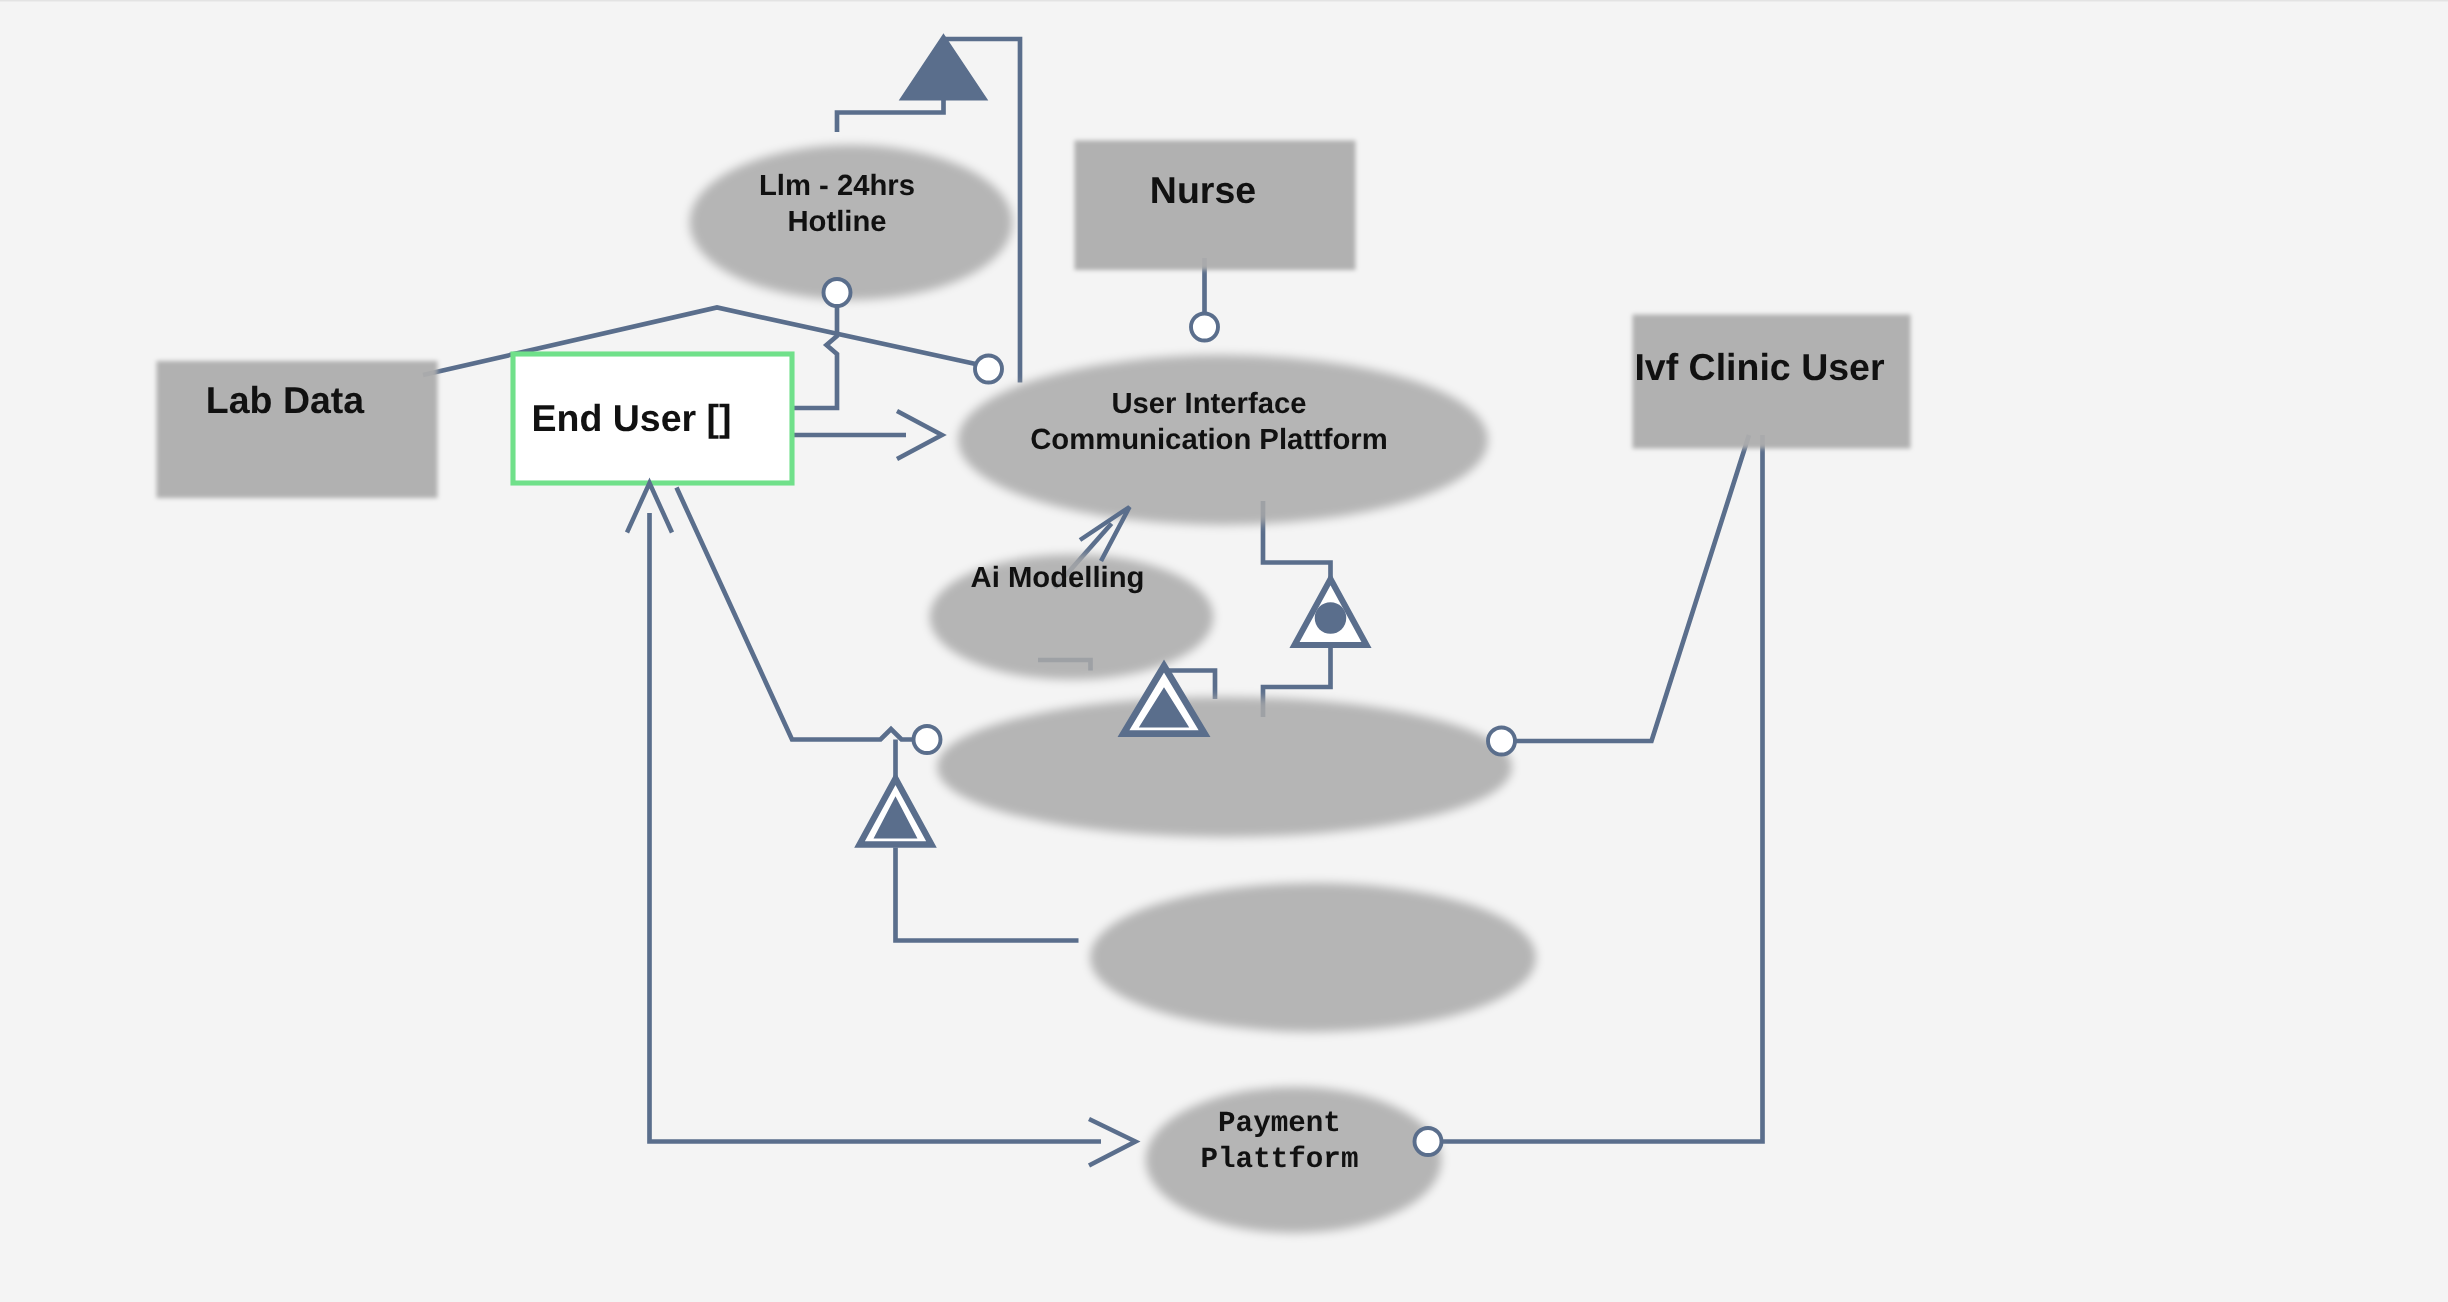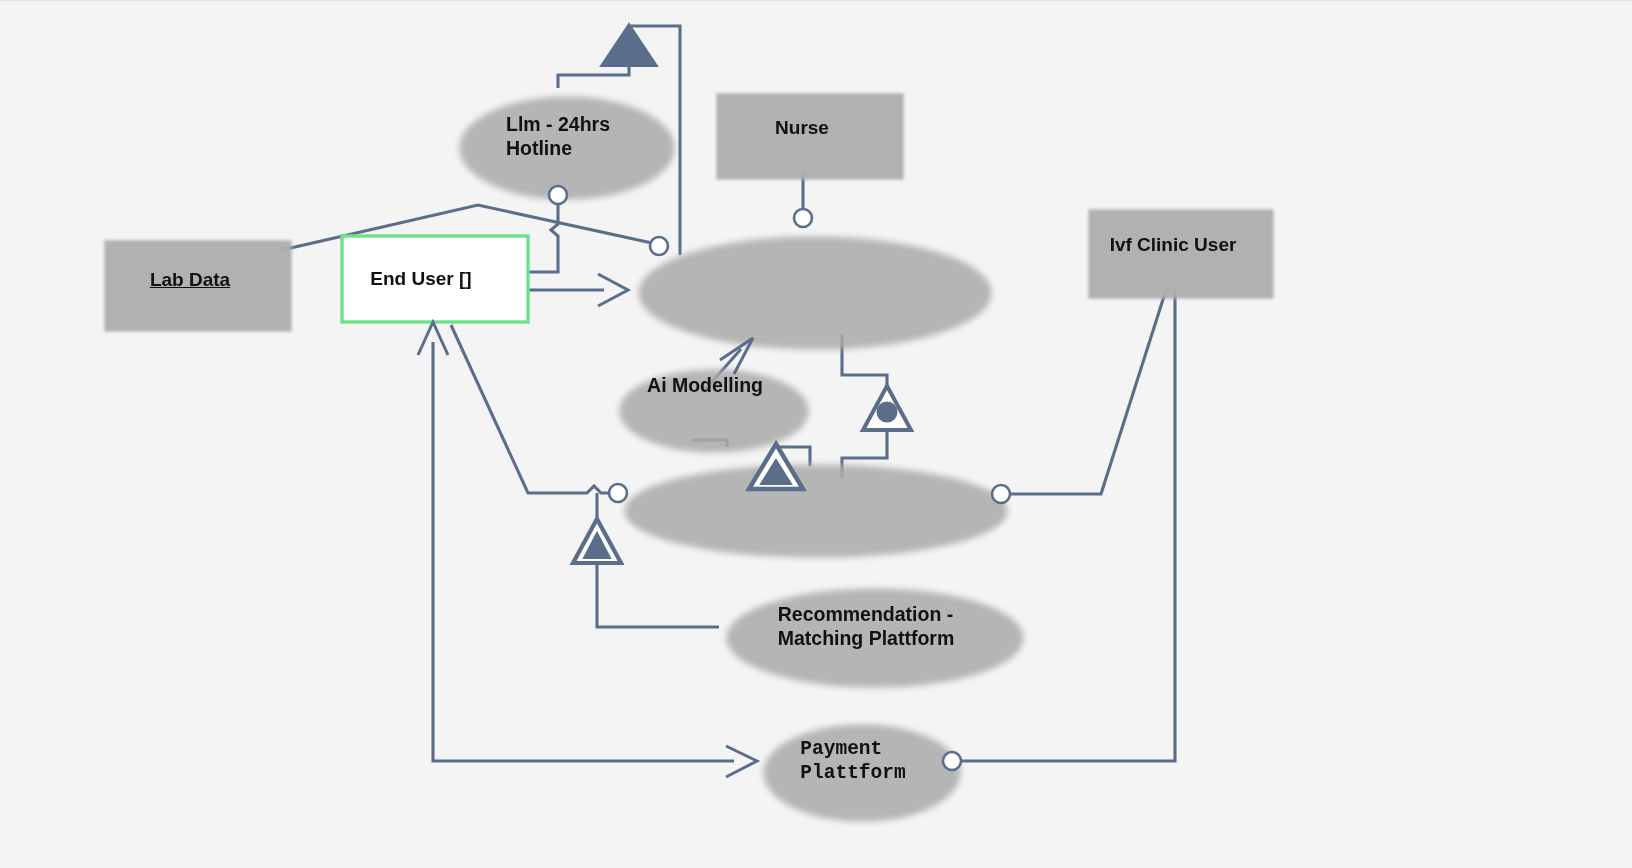--- a/index.html
+++ b/index.html
@@ -28,29 +28,29 @@
     left: 0; top: 0;
     width: 1632px;
     height: 868px;
     overflow: visible;
   }
   .node-label {
     position: absolute;
     display: flex;
     align-items: center;
     justify-content: center;
-    text-align: left;
+    text-align: center;
     font-weight: bold;
     color: #111111;
     pointer-events: none;
     line-height: 1.22;
     white-space: pre-line;
   }
   .lbl-ellipse { font-size: 19.5px; }
-  .lbl-box     { font-size: 19px; }
+  .lbl-box     { font-size: 25px; }
 </style>
 </head>
 <body>
 
 <div id="canvas">
 
   <div id="topline"></div>
 
   <svg class="layer" viewBox="0 0 1632 868" xmlns="http://www.w3.org/2000/svg">
     <defs>
@@ -142,34 +142,34 @@
       </g>
 
       <polyline points="598,274 628,290 598,306" fill="none" stroke="#5a6e8c" stroke-width="3"></polyline>
       <polyline points="726,746 757,761 726,777" fill="none" stroke="#5a6e8c" stroke-width="3"></polyline>
       <polyline points="418,355 433,322 448,355" fill="none" stroke="#5a6e8c" stroke-width="3"></polyline>
       <polyline points="438,358 451,322 466,350" fill="none" stroke="#5a6e8c" stroke-width="0"></polyline>
       <polyline points="720,360 753,338 734,374" fill="none" stroke="#5a6e8c" stroke-width="3"></polyline>
     </g>
   </svg>
 
-  <div class="node-label lbl-box" style="left:98px; top:236px; width:184px; height:88px;text-decoration:underline;">Lab Data</div>
+  <div class="node-label lbl-box" style="left:98px; top:223px; width:184px; height:88px;">Lab Data</div>
 
   <div class="node-label lbl-box" style="left:342px; top:236px; width:158px; height:86px;">End User []</div>
 
   <div class="node-label lbl-box" style="left:710px; top:86px; width:184px; height:83px;">Nurse</div>
 
   <div class="node-label lbl-box" style="left:1082px; top:202px; width:182px; height:86px;">Ivf Clinic User</div>
 
   <div class="node-label lbl-ellipse" style="left:452px; top:87px; width:212px; height:100px;">Llm - 24hrs
 Hotline</div>
 
+  <div class="node-label lbl-ellipse" style="left:631px; top:227px; width:350px; height:110px;">User Interface
+Communication Plattform</div>
 
   <div class="node-label lbl-ellipse" style="left:612px; top:346px; width:186px; height:80px;">Ai Modelling</div>
 
 
-  <div class="node-label lbl-ellipse" style="left:719px; top:579px; width:294px; height:96px;">Recommendation -
-Matching Plattform</div>
 
   <div class="node-label lbl-ellipse" style="left:756px; top:715px; width:194px; height:94px;font-family:Liberation Mono, monospace;">Payment
 Plattform</div>
 
 </div>
 
 </body></html>

